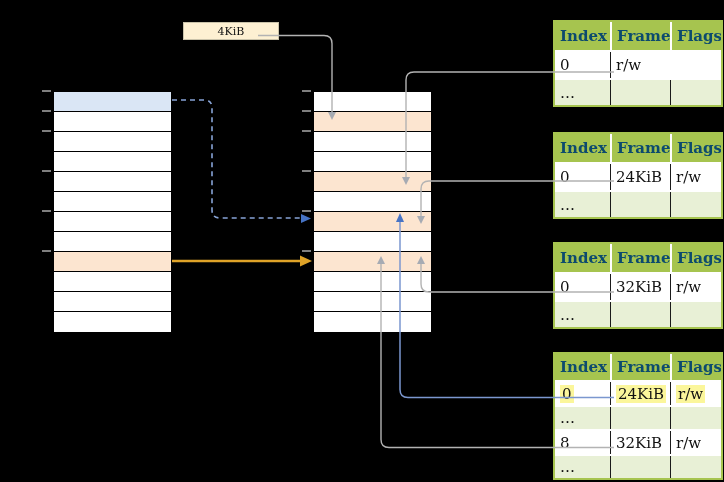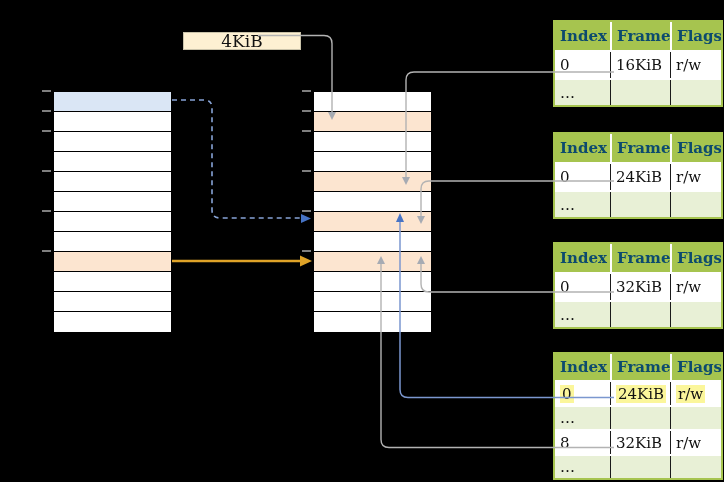--- a/index.html
+++ b/index.html
@@ -7,26 +7,26 @@
     width:724px;height:482px;
     background:#000;
     position:relative;
     overflow:hidden;
     font-family:"DejaVu Serif","Liberation Serif",serif;
   }
   .stage{position:absolute;inset:0;}
 
   
   .psbox{
-    position:absolute;left:183px;top:32px;width:118px;height:18px;
+    position:absolute;left:183px;top:22px;width:96px;height:18px;
     background:var(--box-fill,#fdf0d2);
     border:1px solid #c9c2a9;
     box-sizing:border-box;
     display:flex;align-items:center;justify-content:center;
-    font-size:17px;color:#111;
+    font-size:11px;color:#111;
   }
 
   
   .ptable{
     position:absolute;top:91px;width:119px;height:241px;
     box-sizing:border-box;
     border:1px solid #000;
     background:#fff;
     display:flex;flex-direction:column;
   }
@@ -138,21 +138,20 @@
     </div>
 
   <div class="ftable t1">
       <div class="frow hdr">
         <div class="fcell ci">Index</div>
         <div class="fcell cf">Frame</div>
         <div class="fcell cg">Flags</div>
       </div>
       <div class="frow body">
         <div class="fcell ci">0</div>
-        <div class="fcell cf">16KiB</div>
         <div class="fcell cg">r/w</div>
       </div>
       <div class="frow body ell">
         <div class="fcell ci">…</div>
         <div class="fcell cf"></div>
         <div class="fcell cg"></div>
       </div>
     </div>
   <div class="ftable t2">
       <div class="frow hdr">

